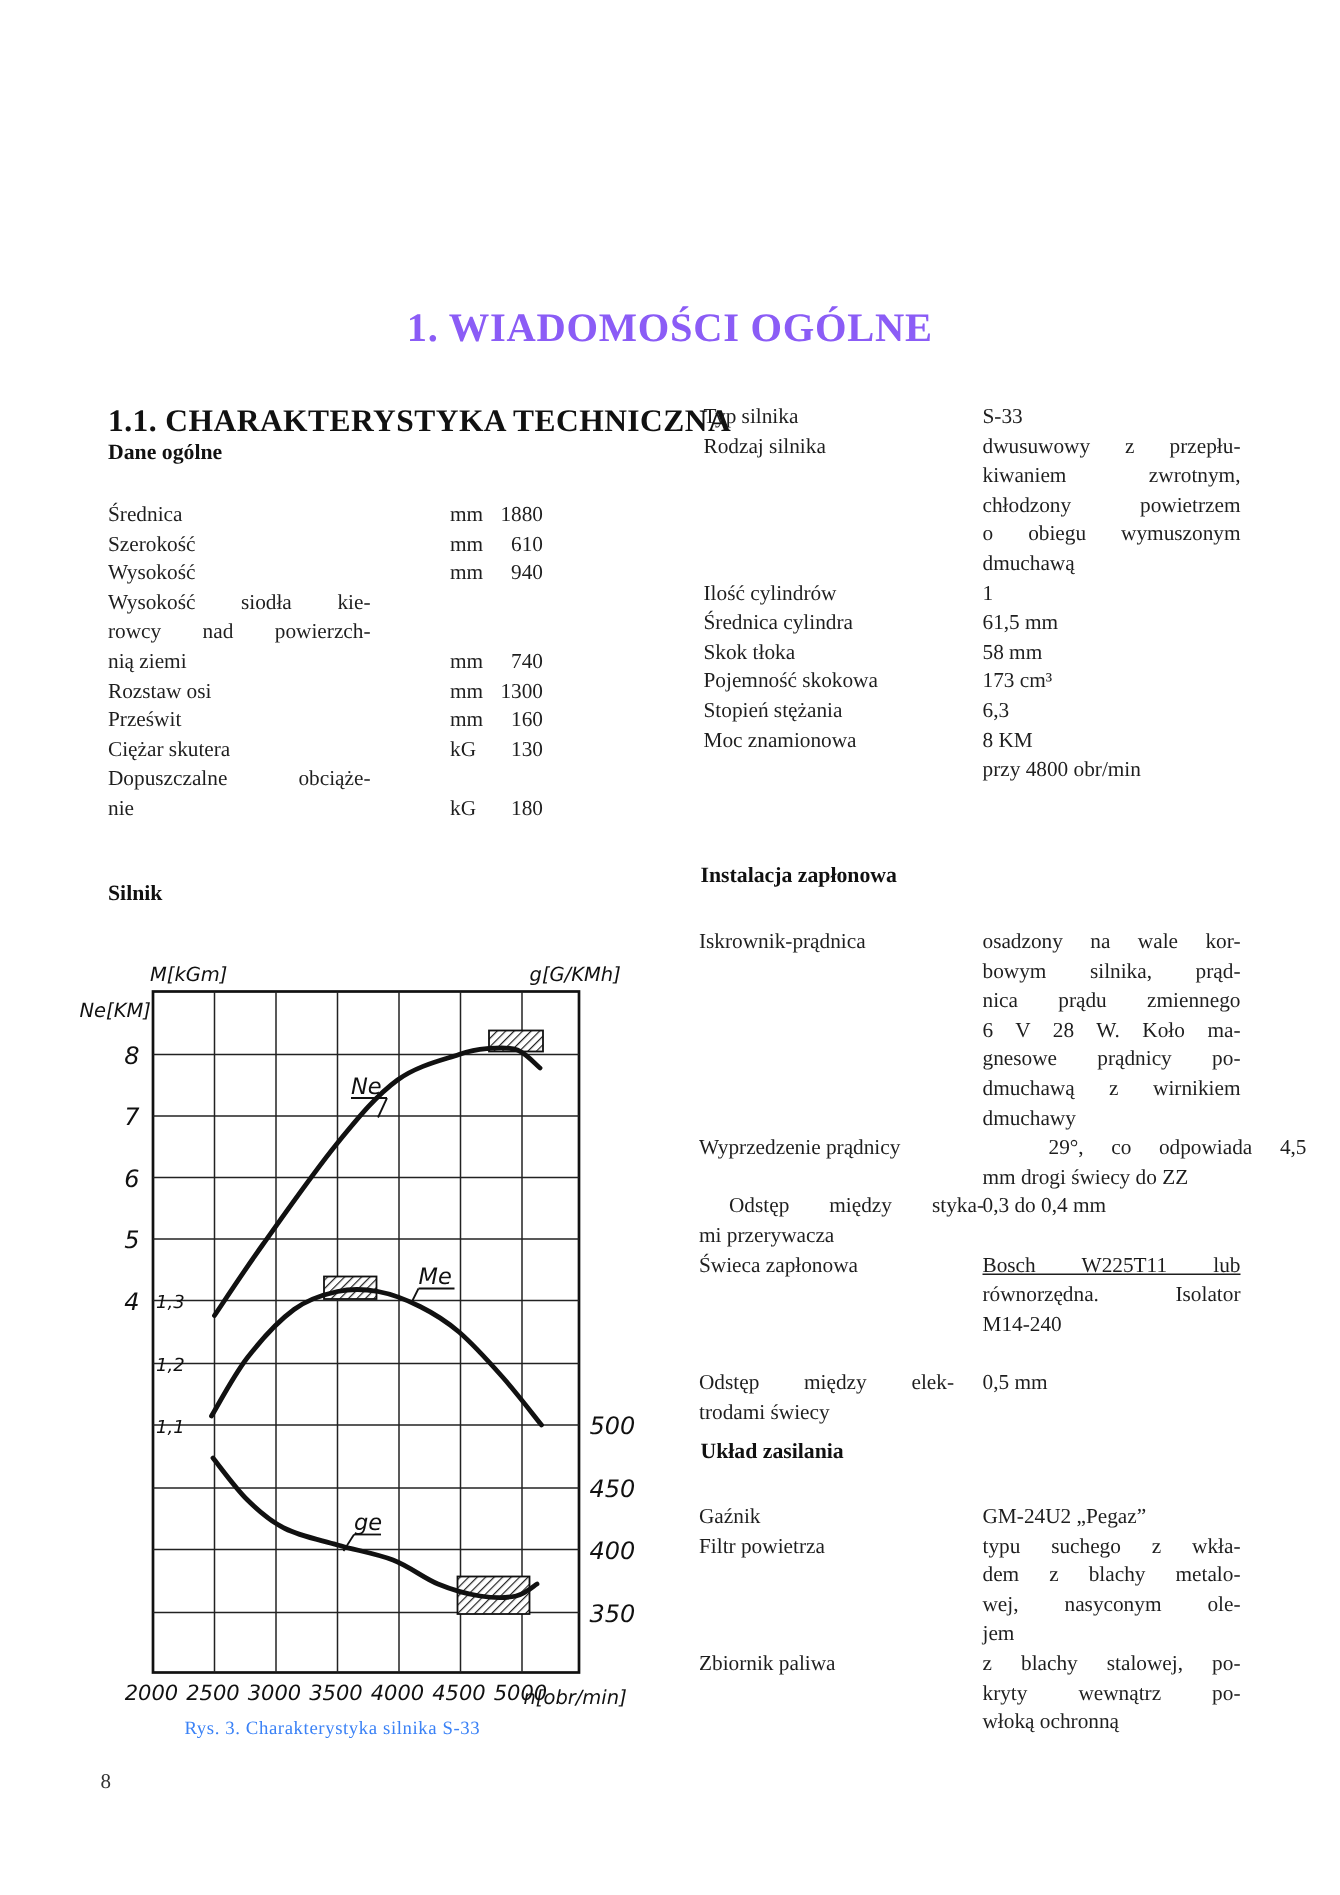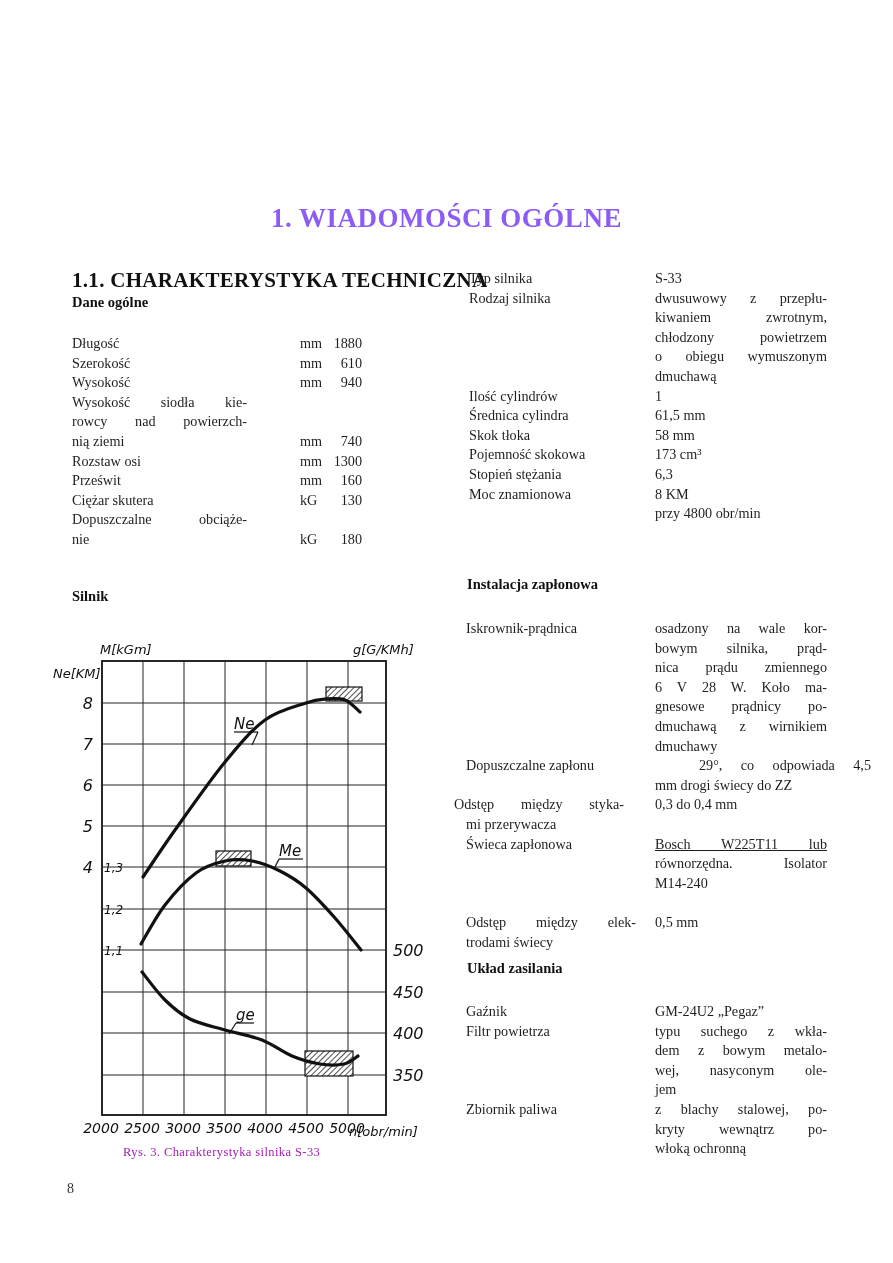--- a/index.html
+++ b/index.html
@@ -23,36 +23,36 @@
       font-size: 14.5px; color: #111;
     }
     .row { position: absolute; font-size: 14.2px; line-height: 19.6px; font-family: "Liberation Serif", serif; }
     .lbl { position: absolute; left: 0; white-space: nowrap; }
     .val { position: absolute; text-align: right; white-space: nowrap; }
     .unit { position: absolute; white-space: nowrap; }
     .rcol-val { position: absolute; width: 172px; }
     .rcol-lbl { position: absolute; width: 170px; }
     .caption {
       font-family: "Liberation Serif", serif; font-size: 12.5px;
-      letter-spacing: 0.4px; color: #a21caf;
+      letter-spacing: 0.4px; color: #3b82f6;
     }
     .page-number { font-family: "Liberation Serif", serif; font-size: 14px; color: #333; }
     svg text { font-family: "DejaVu Sans", sans-serif; font-style: italic; fill: #111; }
   </style>
 </head>
 <body>
 
 <div class="abs chapter-title">1. WIADOMOŚCI OGÓLNE</div>
 
 <div class="abs section-title" style="left:72px; top:268px;">1.1. CHARAKTERYSTYKA TECHNICZNA</div>
 <div class="abs subhead" style="left:72px; top:294px;">Dane ogólne</div>
 
 <div id="general-rows">
     <div class="row" style="left:72px; top:334px; width:270px; height:19.6px;">
-      <span class="lbl" style="width: auto; text-align: justify; text-align-last: left;">Długość</span>
+      <span class="lbl" style="width: auto; text-align: justify; text-align-last: left;">Średnica</span>
       <span class="val" style="left:180px; width:110px;">1880</span>
       <span class="unit" style="left:228px;">mm</span>
     </div>
     <div class="row" style="left:72px; top:353.6px; width:270px; height:19.6px;">
       <span class="lbl" style="width: auto; text-align: justify; text-align-last: left;">Szerokość</span>
       <span class="val" style="left:180px; width:110px;">610</span>
       <span class="unit" style="left:228px;">mm</span>
     </div>
     <div class="row" style="left:72px; top:373.2px; width:270px; height:19.6px;">
       <span class="lbl" style="width: auto; text-align: justify; text-align-last: left;">Wysokość</span>
@@ -124,42 +124,42 @@
 <div class="abs subhead" style="left:467px; top:576px;">Instalacja zapłonowa</div>
 <div id="ignition-rows">
     <div class="row rcol-lbl" style="left:466px; top:619px; text-align:left; text-align-last:left;">Iskrownik-prądnica</div>
     <div class="row rcol-val" style="left:655px; top:619px; text-align:justify; text-align-last:justify;">osadzony na wale kor-</div>
     <div class="row rcol-val" style="left:655px; top:638.6px; text-align:justify; text-align-last:justify;">bowym silnika, prąd-</div>
     <div class="row rcol-val" style="left:655px; top:658.2px; text-align:justify; text-align-last:justify;">nica prądu zmiennego</div>
     <div class="row rcol-val" style="left:655px; top:677.8px; text-align:justify; text-align-last:justify;">6 V 28 W. Koło ma-</div>
     <div class="row rcol-val" style="left:655px; top:697.4px; text-align:justify; text-align-last:justify;">gnesowe prądnicy po-</div>
     <div class="row rcol-val" style="left:655px; top:717px; text-align:justify; text-align-last:justify;">dmuchawą z wirnikiem</div>
     <div class="row rcol-val" style="left:655px; top:736.6px; text-align:left; text-align-last:left;">dmuchawy</div>
-    <div class="row rcol-lbl" style="left:466px; top:756.2px; text-align:left; text-align-last:left;">Dopuszczalne zapłonu</div>
+    <div class="row rcol-lbl" style="left:466px; top:756.2px; text-align:left; text-align-last:left;">Wyprzedzenie prądnicy</div>
     <div class="row rcol-val" style="left:655px; top:756.2px; text-align:justify; text-align-last:justify;margin-left:44px;">29°, co odpowiada 4,5</div>
     <div class="row rcol-val" style="left:655px; top:775.8000000000001px; text-align:left; text-align-last:left;">mm drogi świecy do ZZ</div>
-    <div class="row rcol-lbl" style="left:454px; top:795.4000000000001px; text-align:justify; text-align-last:justify;">Odstęp między styka-</div>
+    <div class="row rcol-lbl" style="left:486px; top:795.4000000000001px; text-align:justify; text-align-last:justify;">Odstęp między styka-</div>
     <div class="row rcol-lbl" style="left:466px; top:815.0000000000001px; text-align:left; text-align-last:left;">mi przerywacza</div>
     <div class="row rcol-val" style="left:655px; top:795.4000000000001px; text-align:left; text-align-last:left;">0,3 do 0,4 mm</div>
     <div class="row rcol-lbl" style="left:466px; top:834.6000000000001px; text-align:left; text-align-last:left;">Świeca zapłonowa</div>
     <div class="row rcol-val" style="left:655px; top:834.6000000000001px; text-align:justify; text-align-last:justify;text-decoration:underline;">Bosch W225T11 lub</div>
     <div class="row rcol-val" style="left:655px; top:854.2000000000002px; text-align:justify; text-align-last:justify;">równorzędna. Isolator</div>
     <div class="row rcol-val" style="left:655px; top:873.8000000000002px; text-align:left; text-align-last:left;">M14-240</div>
     <div class="row rcol-lbl" style="left:466px; top:913.0000000000001px; text-align:justify; text-align-last:justify;">Odstęp między elek-</div>
     <div class="row rcol-lbl" style="left:466px; top:932.6000000000001px; text-align:left; text-align-last:left;">trodami świecy</div>
     <div class="row rcol-val" style="left:655px; top:913.0000000000001px; text-align:left; text-align-last:left;">0,5 mm</div>
   </div>
 
 <div class="abs subhead" style="left:467px; top:960px;">Układ zasilania</div>
 <div id="fuel-rows">
     <div class="row rcol-lbl" style="left:466px; top:1002px; text-align:left; text-align-last:left;">Gaźnik</div>
     <div class="row rcol-val" style="left:655px; top:1002px; text-align:left; text-align-last:left;">GM-24U2 „Pegaz”</div>
     <div class="row rcol-lbl" style="left:466px; top:1021.6px; text-align:left; text-align-last:left;">Filtr powietrza</div>
     <div class="row rcol-val" style="left:655px; top:1021.6px; text-align:justify; text-align-last:justify;">typu suchego z wkła-</div>
-    <div class="row rcol-val" style="left:655px; top:1041.2px; text-align:justify; text-align-last:justify;">dem z bowym metalo-</div>
+    <div class="row rcol-val" style="left:655px; top:1041.2px; text-align:justify; text-align-last:justify;">dem z blachy metalo-</div>
     <div class="row rcol-val" style="left:655px; top:1060.8px; text-align:justify; text-align-last:justify;">wej, nasyconym ole-</div>
     <div class="row rcol-val" style="left:655px; top:1080.4px; text-align:left; text-align-last:left;">jem</div>
     <div class="row rcol-lbl" style="left:466px; top:1100px; text-align:left; text-align-last:left;">Zbiornik paliwa</div>
     <div class="row rcol-val" style="left:655px; top:1100px; text-align:justify; text-align-last:justify;">z blachy stalowej, po-</div>
     <div class="row rcol-val" style="left:655px; top:1119.6px; text-align:justify; text-align-last:justify;">kryty wewnątrz po-</div>
     <div class="row rcol-val" style="left:655px; top:1139.2px; text-align:left; text-align-last:left;">włoką ochronną</div>
   </div>
 
 <svg class="abs" style="left:0; top:0;" width="893" height="1263">
   <defs>

